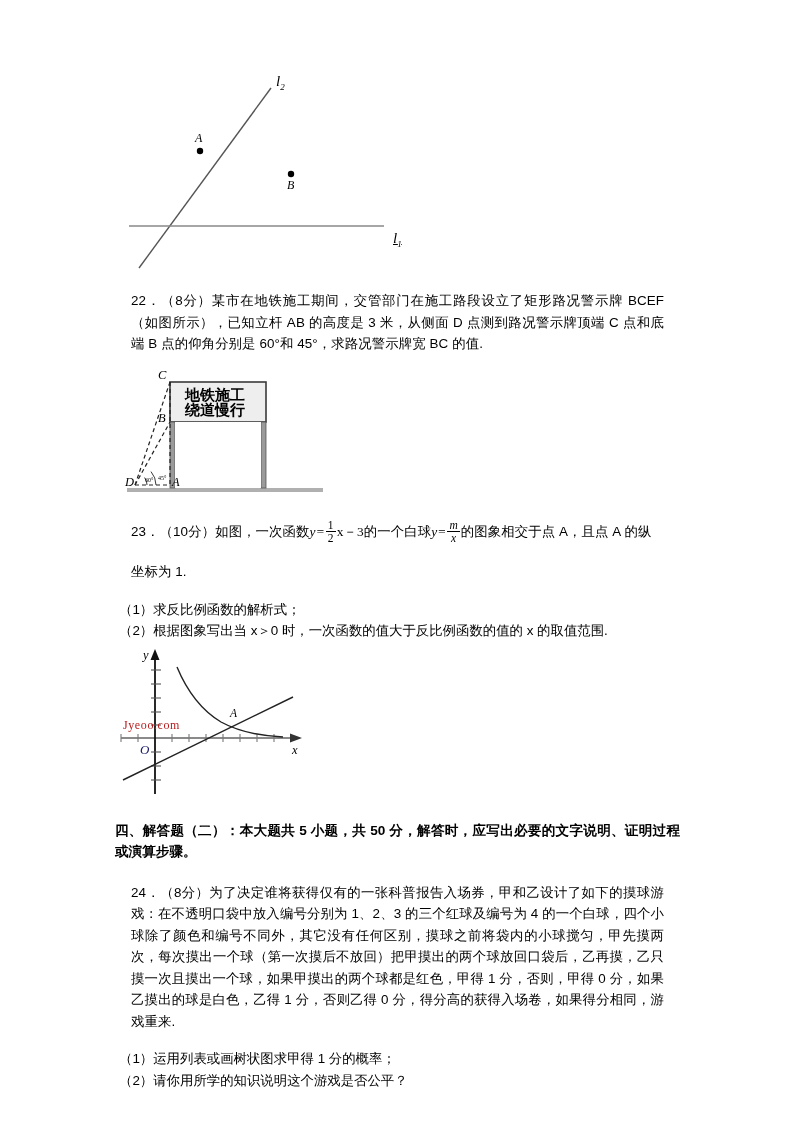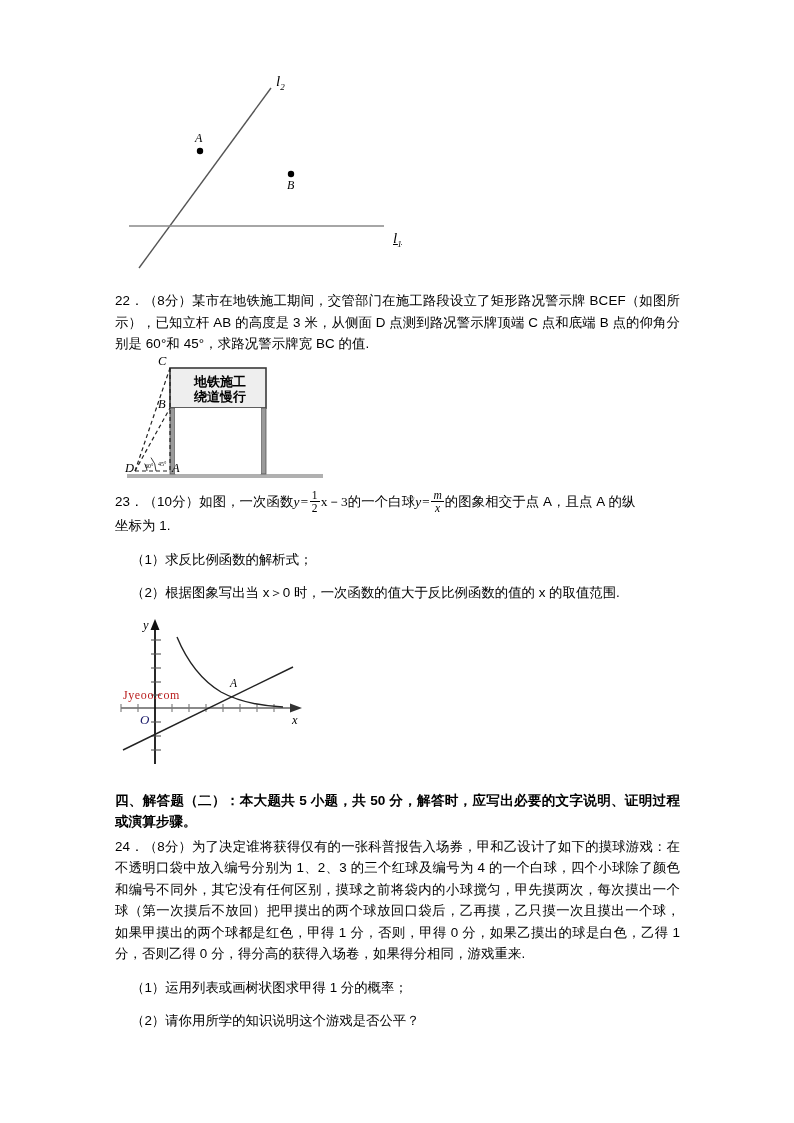--- a/index.html
+++ b/index.html
@@ -38,27 +38,27 @@
   }
   .fig-lines svg { display:block; }
 
   
   .qtext {
     font-size: 13.4px;
     line-height: 21.5px;
     letter-spacing: 0.1px;
     text-align: justify;
     text-justify: inter-character;
-    margin: 0;
+    margin: 16px;
   }
   .q-block { margin-top: 4px; }
   .sub-line {
     font-size: 13.4px;
     line-height: 21.5px;
-    margin: 12px;
+    margin: 0;
     padding-left: 4px;
   }
 
   
   .frac {
     display: inline-block;
     vertical-align: middle;
     text-align: center;
     font-size: 11.5px;
     line-height: 1.08;
@@ -155,21 +155,21 @@
 
         <line x1="10" y1="114" x2="45" y2="11" stroke="#222" stroke-width="1.2" stroke-dasharray="4,3"></line>
 
         <line x1="10" y1="114" x2="45" y2="51" stroke="#222" stroke-width="1.2" stroke-dasharray="4,3"></line>
 
         <line x1="10" y1="114" x2="45" y2="114" stroke="#222" stroke-width="1.2" stroke-dasharray="4,3"></line>
 
         <path d="M 22 114 A 12 12 0 0 0 19.6 106.6" fill="none" stroke="#222" stroke-width="0.9"></path>
         <path d="M 31 114 A 21 21 0 0 0 26 100.6" fill="none" stroke="#222" stroke-width="0.9"></path>
       </svg>
-      <div style="position:absolute;left:60px;top:17px;width:70px;text-align:center;font-size:13px;line-height:15px;font-family:'DejaVu Sans',sans-serif;font-weight:bold;">
+      <div style="position:absolute;left:60px;top:17px;width:70px;text-align:left;font-size:15px;line-height:15px;font-family:'DejaVu Sans',sans-serif;font-weight:bold;">
         <div>地铁施工</div>
         <div>绕道慢行</div>
       </div>
       <div style="position:absolute;left:33px;top:-3px;font-family:'Liberation Serif',serif;font-style:italic;font-size:12.5px;">C</div>
       <div style="position:absolute;left:33px;top:40px;font-family:'Liberation Serif',serif;font-style:italic;font-size:12.5px;">B</div>
       <div style="position:absolute;left:47px;top:104px;font-family:'Liberation Serif',serif;font-style:italic;font-size:12.5px;">A</div>
       <div style="position:absolute;left:0px;top:104px;font-family:'Liberation Serif',serif;font-style:italic;font-size:12.5px;">D</div>
       <div style="position:absolute;left:20px;top:106px;font-size:6px;font-family:'Liberation Serif',serif;">60°</div>
       <div style="position:absolute;left:33px;top:104px;font-size:6px;font-family:'Liberation Serif',serif;">45°</div>
     </div>

